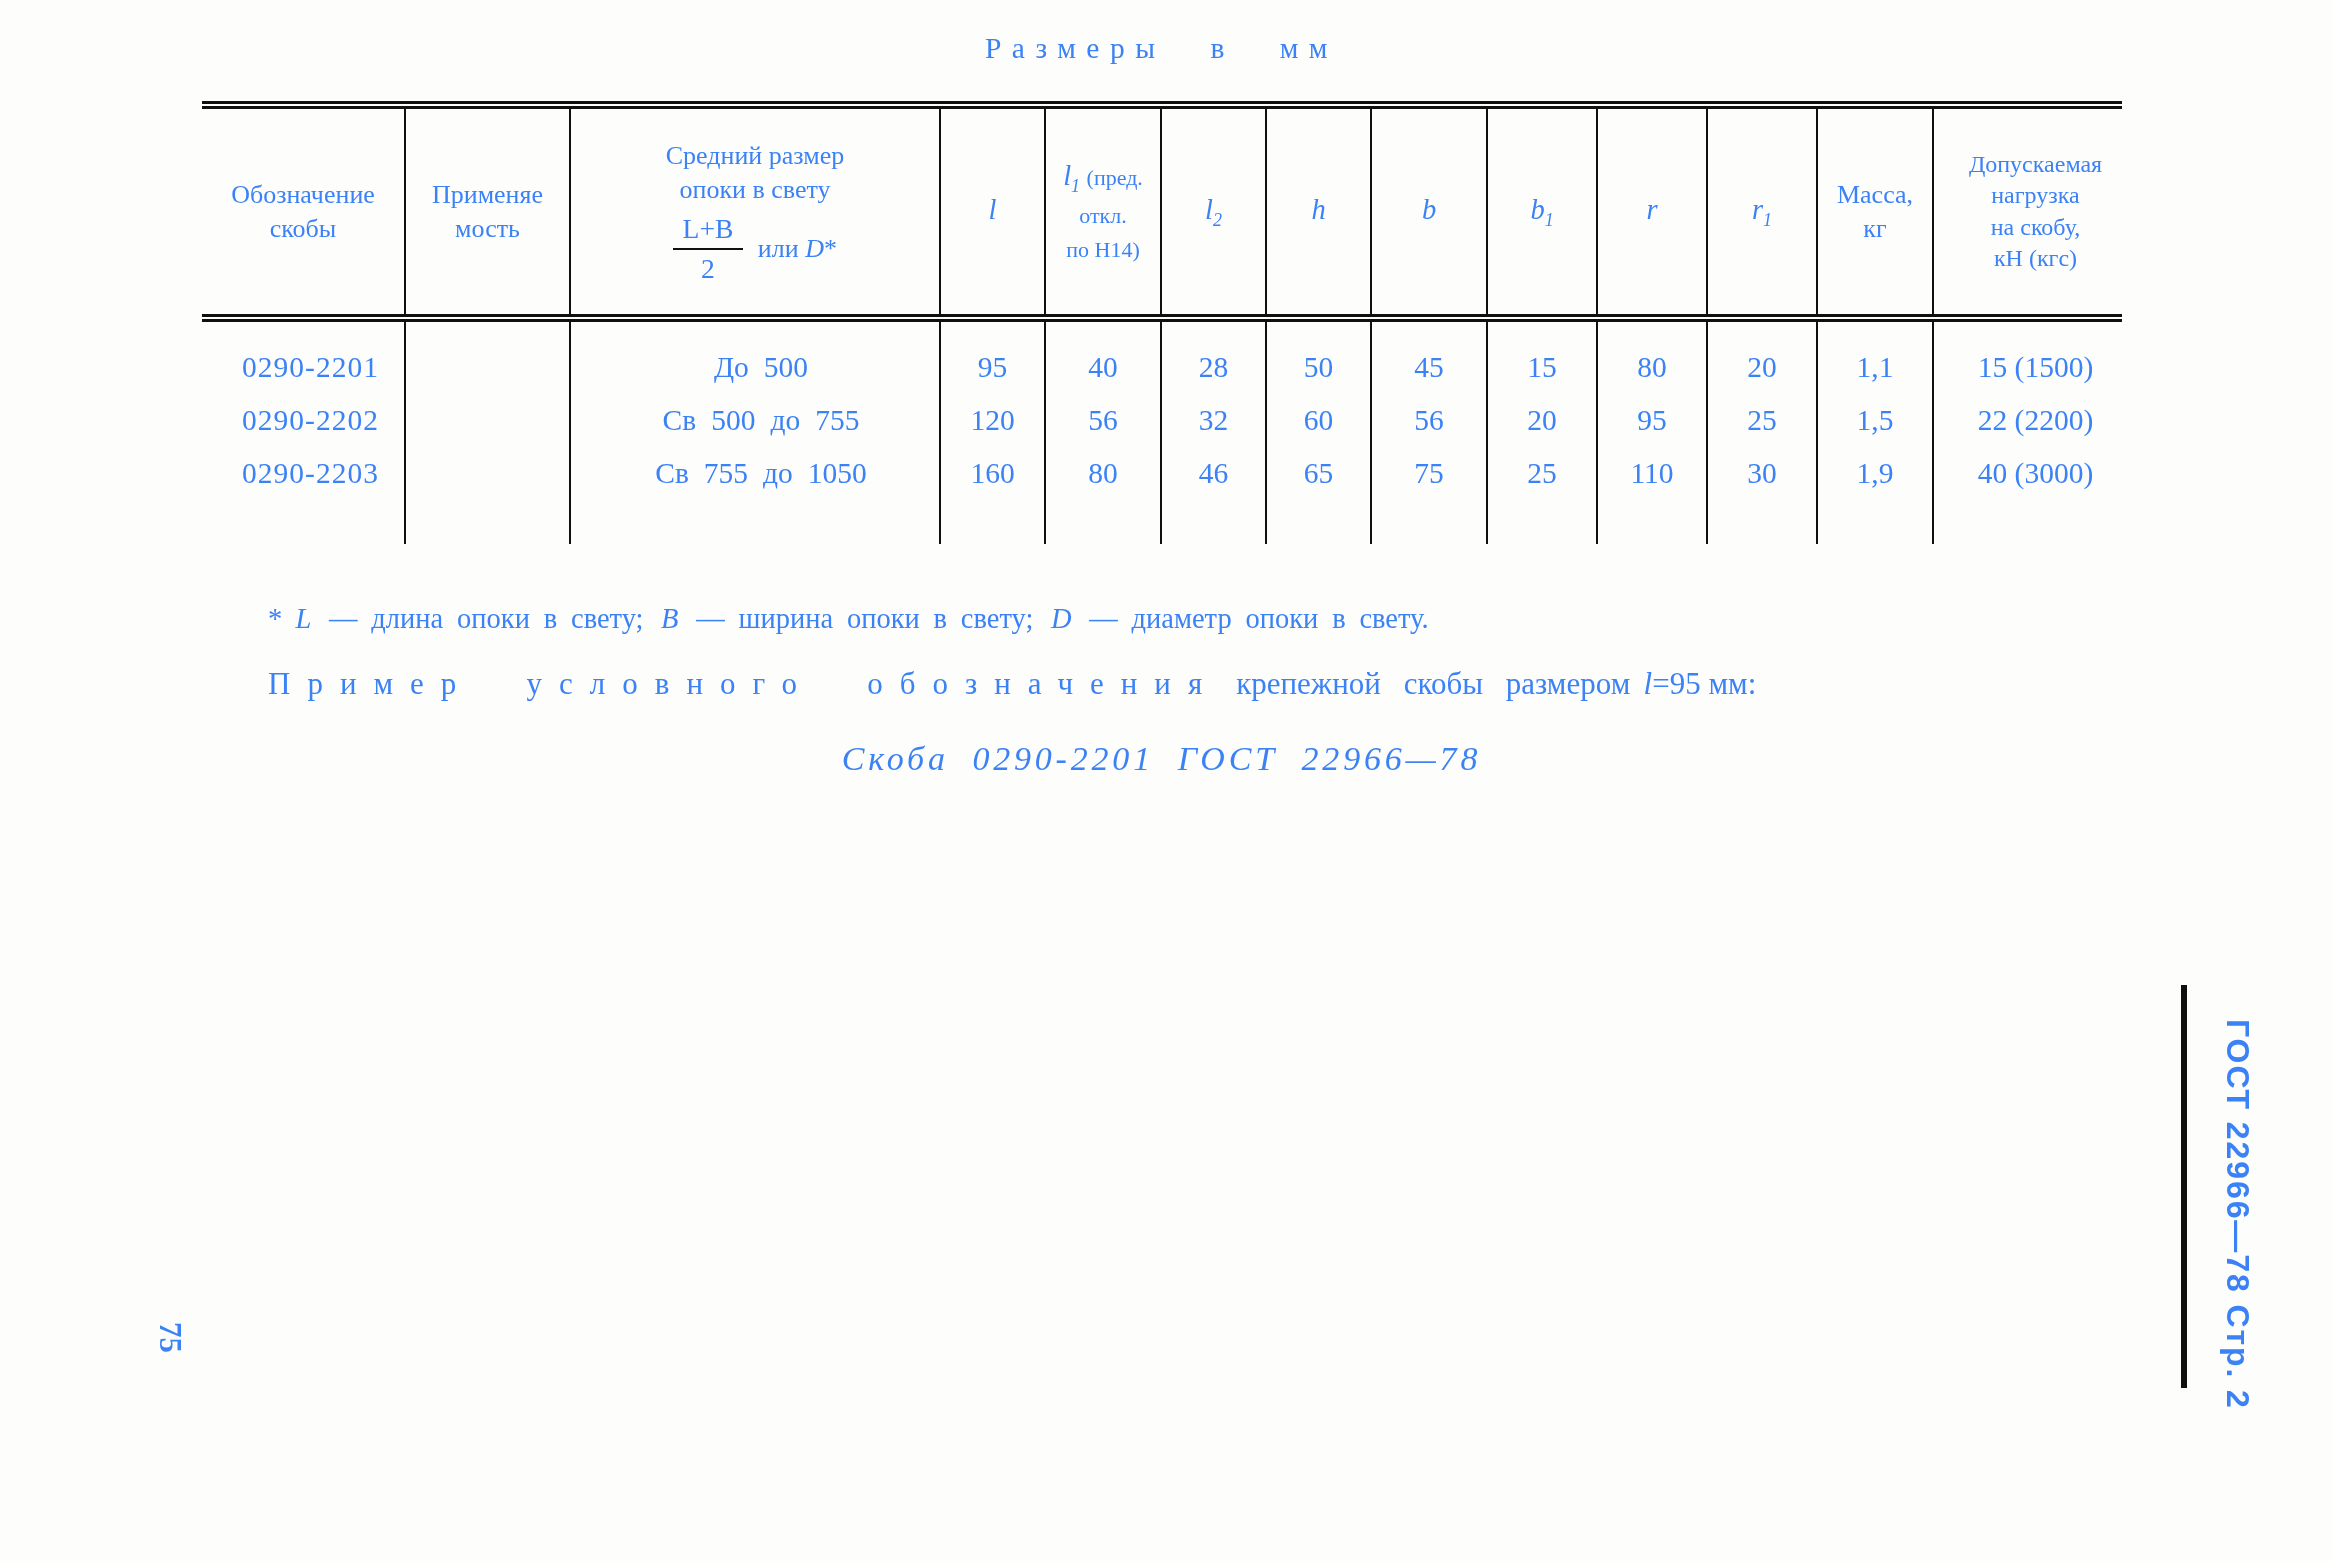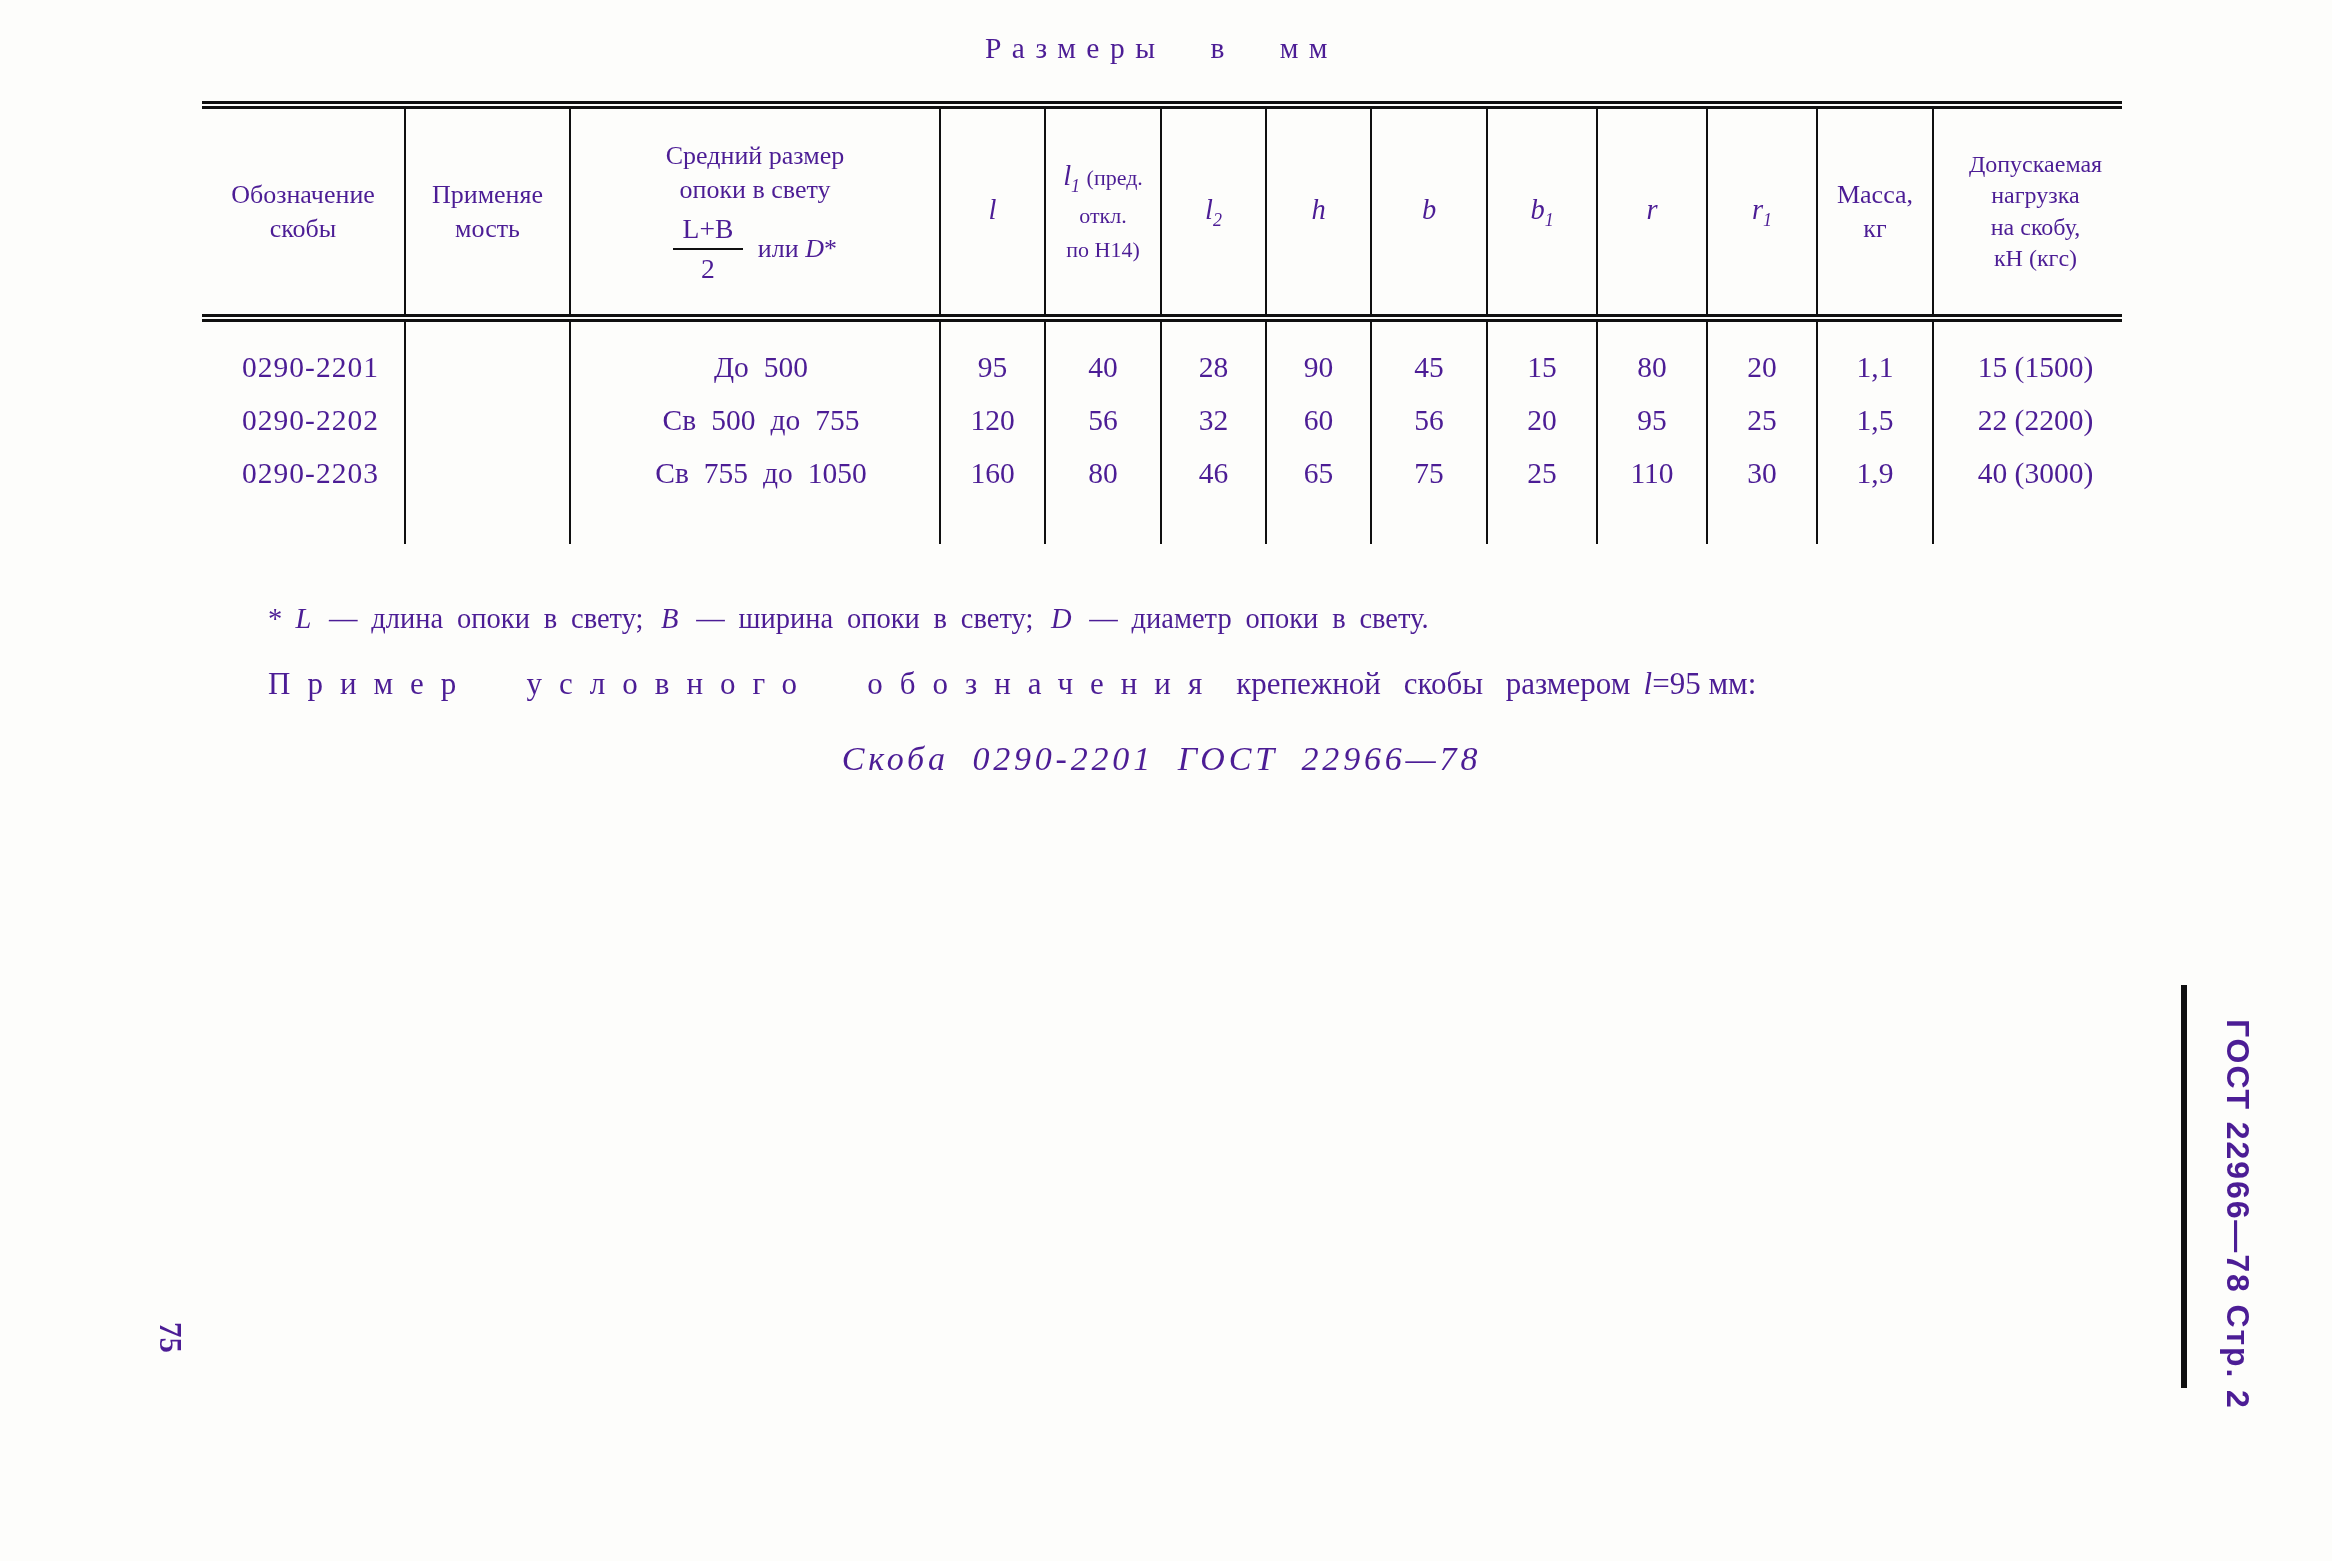--- a/index.html
+++ b/index.html
@@ -2,21 +2,21 @@
 <html style="font-size:15px"><head>
 <meta charset="utf-8">
 <style>
   * { margin:0; padding:0; box-sizing:border-box; }
   html,body { background:#e8e8e6; }
   .page {
     position:relative;
     width:2332px; height:1562px;
     background:#fdfdfb;
     font-family:"Liberation Serif", serif;
-    color:#4c1d95;
+    color:#3b82f6;
     overflow:hidden;
   }
 
   
   .size-caption {
     position:absolute; left:202px; top:32px; width:1919px;
     text-align:center; font-size:29.5px;
     letter-spacing:10.5px; word-spacing:27px;
   }
 
@@ -203,21 +203,21 @@
           <td></td>
         <td></td>
       </tr>
       <tr>
         <td class="cell-designation">0290-2201</td>
         <td></td>
         <td class="cell-range">До 500</td>
         <td>95</td>
         <td>40</td>
         <td>28</td>
-        <td>90</td>
+        <td>50</td>
         <td>45</td>
         <td>15</td>
         <td>80</td>
         <td>20</td>
         <td>1,1</td>
         <td>15 (1500)</td>
       </tr>
       <tr>
         <td class="cell-designation">0290-2202</td>
         <td></td>

